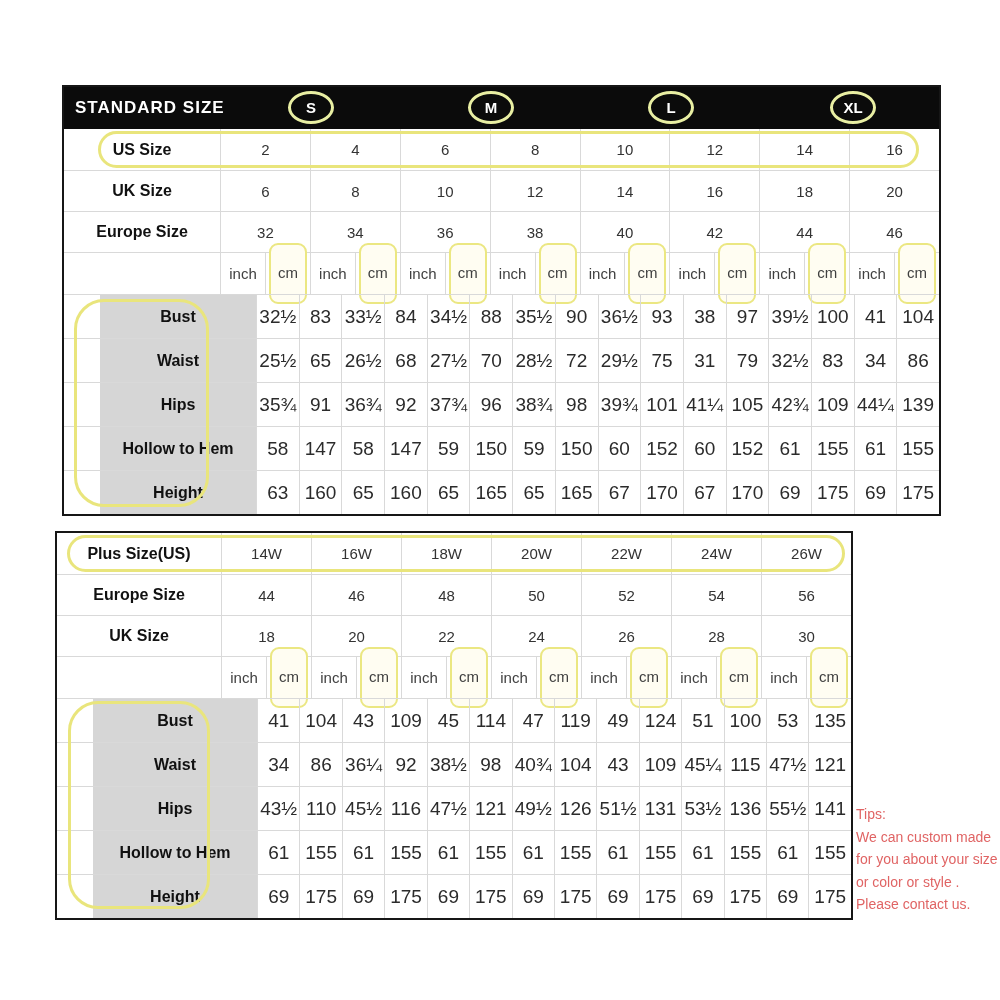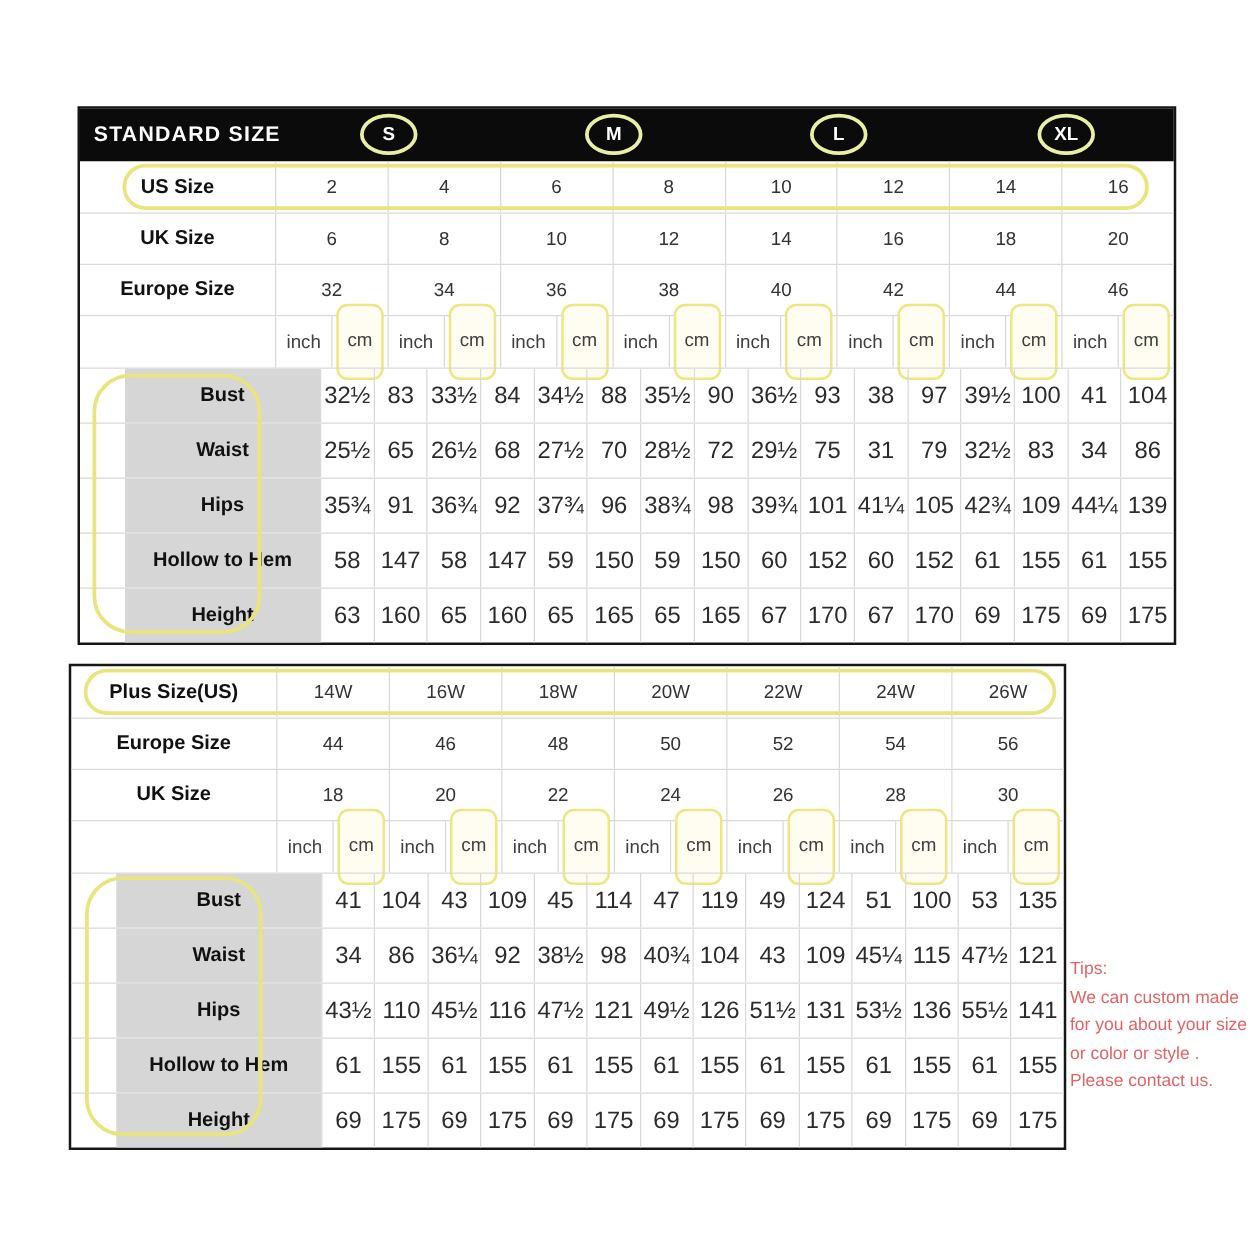--- a/index.html
+++ b/index.html
@@ -54,21 +54,21 @@
   #standard-table .labels-highlight{left:10px;top:212px;width:135px;height:208px;}
   #plus-table .labels-highlight{left:11px;top:168px;width:142px;height:208px;}
 
   .cm-badge{
     display:inline-block;border:2.5px solid #ebe782;border-radius:9px;background:#fffdf2;
     padding:20px 7px;line-height:1.1;
   }
 
   
   .tips{
-    position:absolute;left:856px;top:763px;color:#e06464;font-size:14px;line-height:22.5px;
+    position:absolute;left:856px;top:803px;color:#e06464;font-size:14px;line-height:22.5px;
     white-space:nowrap;
   }
   .tips .tips-title{display:block;}
   .tips .tips-line{display:block;}
 </style>
 </head>
 <body>
 
 <div id="standard-table" class="size-table">
   <div class="header-bar">

